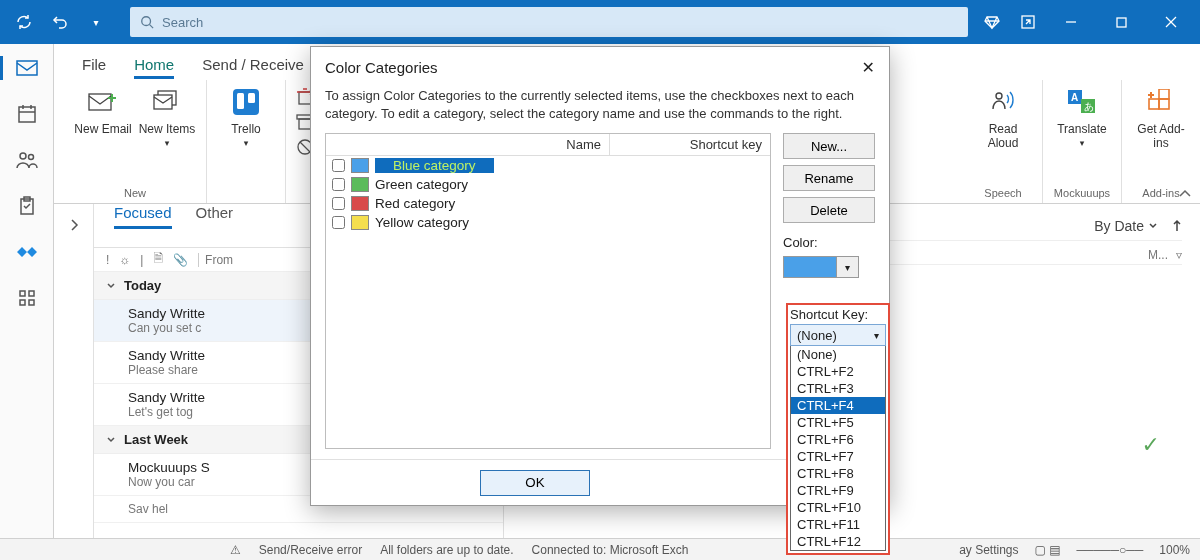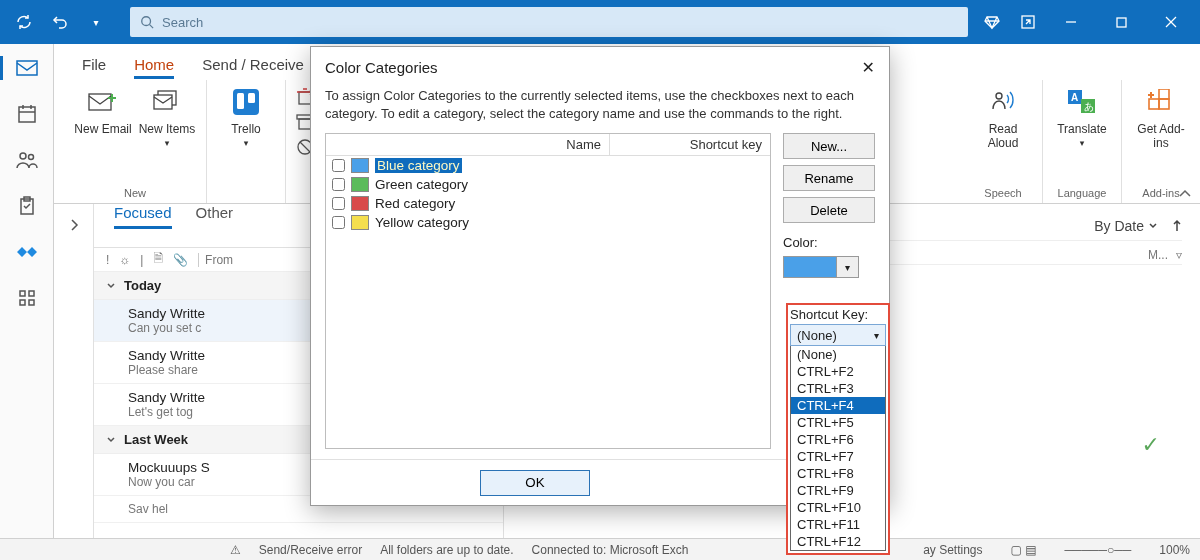--- a/index.html
+++ b/index.html
@@ -15,21 +15,21 @@
 
 
 .leftnav { position: absolute; left: 0; top: 44px; width: 54px; bottom: 22px; border-right: 1px solid #d0d0d0; background: #fafafa; display: flex; flex-direction: column; align-items: center; padding-top: 10px; gap: 18px; }
 .ln-item { width: 32px; height: 28px; display: flex; align-items: center; justify-content: center; color: #444; position: relative; }
 .ln-item.active { color: #0f6cbd; }
 .ln-item.active::before { content: ""; position: absolute; left: -11px; top: 2px; bottom: 2px; width: 3px; background: #0f6cbd; }
 
 
 .tabs { position: absolute; left: 54px; right: 0; top: 56px; height: 36px; display: flex; align-items: flex-start; gap: 28px; padding-left: 28px; font-size: 15px; color: #444; border-bottom: 5px solid #be185d; background: #fff; }
 .tab { padding-bottom: 6px; }
-.tab.active { color: #c2410c; border-bottom: 3px solid #0f6cbd; padding-bottom: 3px; font-weight: 400; }
+.tab.active { color: #0f766e; border-bottom: 3px solid #0f6cbd; padding-bottom: 3px; font-weight: 400; }
 
 
 .ribbon { position: absolute; left: 54px; right: 0; top: 80px; height: 124px; border-bottom: 1px solid #d0d0d0; background: #fff; display: flex; align-items: stretch; padding-left: 10px; }
 .rgroup { display: flex; flex-direction: column; align-items: center; border-right: 1px solid #e0e0e0; padding: 4px 10px 0; }
 .rgroup-items { display: flex; gap: 6px; align-items: flex-start; }
 .rbtn { display: flex; flex-direction: column; align-items: center; width: 58px; gap: 2px; font-size: 12px; color: #333; text-align: center; line-height: 1.2; }
 .rbtn .icon { height: 36px; display: flex; align-items: center; justify-content: center; font-size: 24px; color: #106ebe; }
 .rgroup-label { font-size: 11px; color: #666; margin-top: auto; padding-bottom: 4px; }
 .ribbon-right { margin-left: auto; display: flex; }
 .collapse-arrow { position: absolute; right: 8px; bottom: 4px; }
@@ -52,37 +52,37 @@
 .sortby { margin-left: auto; display: flex; align-items: center; gap: 4px; color: #444; }
 .pvcols { height: 24px; display: flex; align-items: center; gap: 8px; border-bottom: 1px solid #eee; color: #777; font-size: 12px; padding-top: 4px; }
 .pvrow { display: flex; align-items: center; gap: 8px; height: 34px; }
 .pvrow .count { width: 20px; text-align: right; color: #666; }
 .catbox { width: 10px; height: 18px; }
 .pvrow2 { font-size: 12px; color: #777; padding-left: 28px; margin-top: -6px; margin-bottom: 6px; }
 .checkmark { color: #5aa75a; font-size: 22px; position: absolute; right: 40px; bottom: 80px; }
 
 
 .status { position: absolute; left: 0; right: 0; bottom: 0; height: 22px; background: #f3f3f3; border-top: 1px solid #d0d0d0; display: flex; align-items: center; padding: 0 10px; font-size: 12px; color: #555; gap: 18px; }
-.status .right { margin-left: auto; display: flex; align-items: center; gap: 28px; }
+.status .right { margin-left: auto; display: flex; align-items: center; gap: 16px; }
 
 
 .dialog { position: absolute; left: 310px; top: 46px; width: 580px; height: 460px; background: #fff; border: 1px solid #999; box-shadow: 0 6px 24px rgba(0,0,0,.3); z-index: 100; display: flex; flex-direction: column; }
 .dlg-title { height: 40px; display: flex; align-items: center; padding: 0 14px; font-size: 15px; }
 .dlg-title .x { margin-left: auto; font-size: 16px; }
 .dlg-desc { padding: 0 14px 10px; font-size: 13px; color: #333; line-height: 1.4; }
 .dlg-body { flex: 1; display: flex; padding: 0 14px 10px; gap: 12px; }
 .catlist { flex: 1; border: 1px solid #bdbdbd; display: flex; flex-direction: column; }
 .catlist-hdr { display: flex; border-bottom: 1px solid #ddd; font-size: 13px; color: #333; }
 .catlist-hdr > div { padding: 3px 8px; text-align: right; }
 .catlist-hdr .nm { flex: 1; border-right: 1px solid #ddd; }
 .catlist-hdr .sk { width: 160px; }
 .catrow { display: flex; align-items: center; gap: 6px; padding: 2px 6px; font-size: 13.5px; }
 .catrow input { width: 13px; height: 13px; }
 .swatch { width: 18px; height: 15px; border: 1px solid #888; }
-.catrow.sel span.lab { background: #0f6cbd; color: #fef9c3; padding: 0 2px; }
+.catrow.sel span.lab { background: #0f6cbd; color: #bef264; padding: 0 18px; }
 .dlg-side { width: 92px; display: flex; flex-direction: column; gap: 6px; }
 .dlg-btn { height: 26px; border: 1px solid #adadad; background: #efefef; font-size: 13px; }
 .dlg-side label { font-size: 13px; margin-top: 6px; }
 .color-sel { display: flex; }
 .color-sel .swatch { width: 54px; height: 22px; }
 .color-sel .dd { width: 22px; height: 22px; border: 1px solid #999; border-left: none; display: flex; align-items: center; justify-content: center; font-size: 10px; background: #efefef; }
 .dlg-foot { height: 46px; border-top: 1px solid #e0e0e0; display: flex; align-items: center; justify-content: center; padding-right: 130px; }
 .dlg-foot .ok { width: 110px; height: 26px; border: 1px solid #2a72b5; background: #e7f1fb; }
 
 
@@ -292,21 +292,21 @@
                 <rect x="1" y="1" width="14" height="14" fill="#1f7dd0"></rect>
                 <text x="4" y="12" fill="#fff" font-size="10" font-weight="bold">A</text>
                 <rect x="14" y="10" width="14" height="14" fill="#4caf50"></rect>
                 <text x="17" y="21" fill="#fff" font-size="10">あ</text>
               </svg>
             </div>
           <span>Translate</span>
           <span style="font-size:9px">▾</span>
         </div>
       </div>
-      <div class="rgroup-label">Language</div>
+      <div class="rgroup-label">Mockuuups</div>
     </div>
     <div class="rgroup" style="border-right:none">
       <div class="rgroup-items">
         <div class="rbtn">
           <div class="icon">
               <svg width="28" height="26" fill="none" stroke="#e8792f" stroke-width="1.6">
                 <rect x="2" y="10" width="10" height="10"></rect>
                 <rect x="12" y="10" width="10" height="10"></rect>
                 <rect x="12" y="0" width="10" height="10"></rect>
                 <path d="M4 3v6M1 6h6" stroke-width="2"></path>

